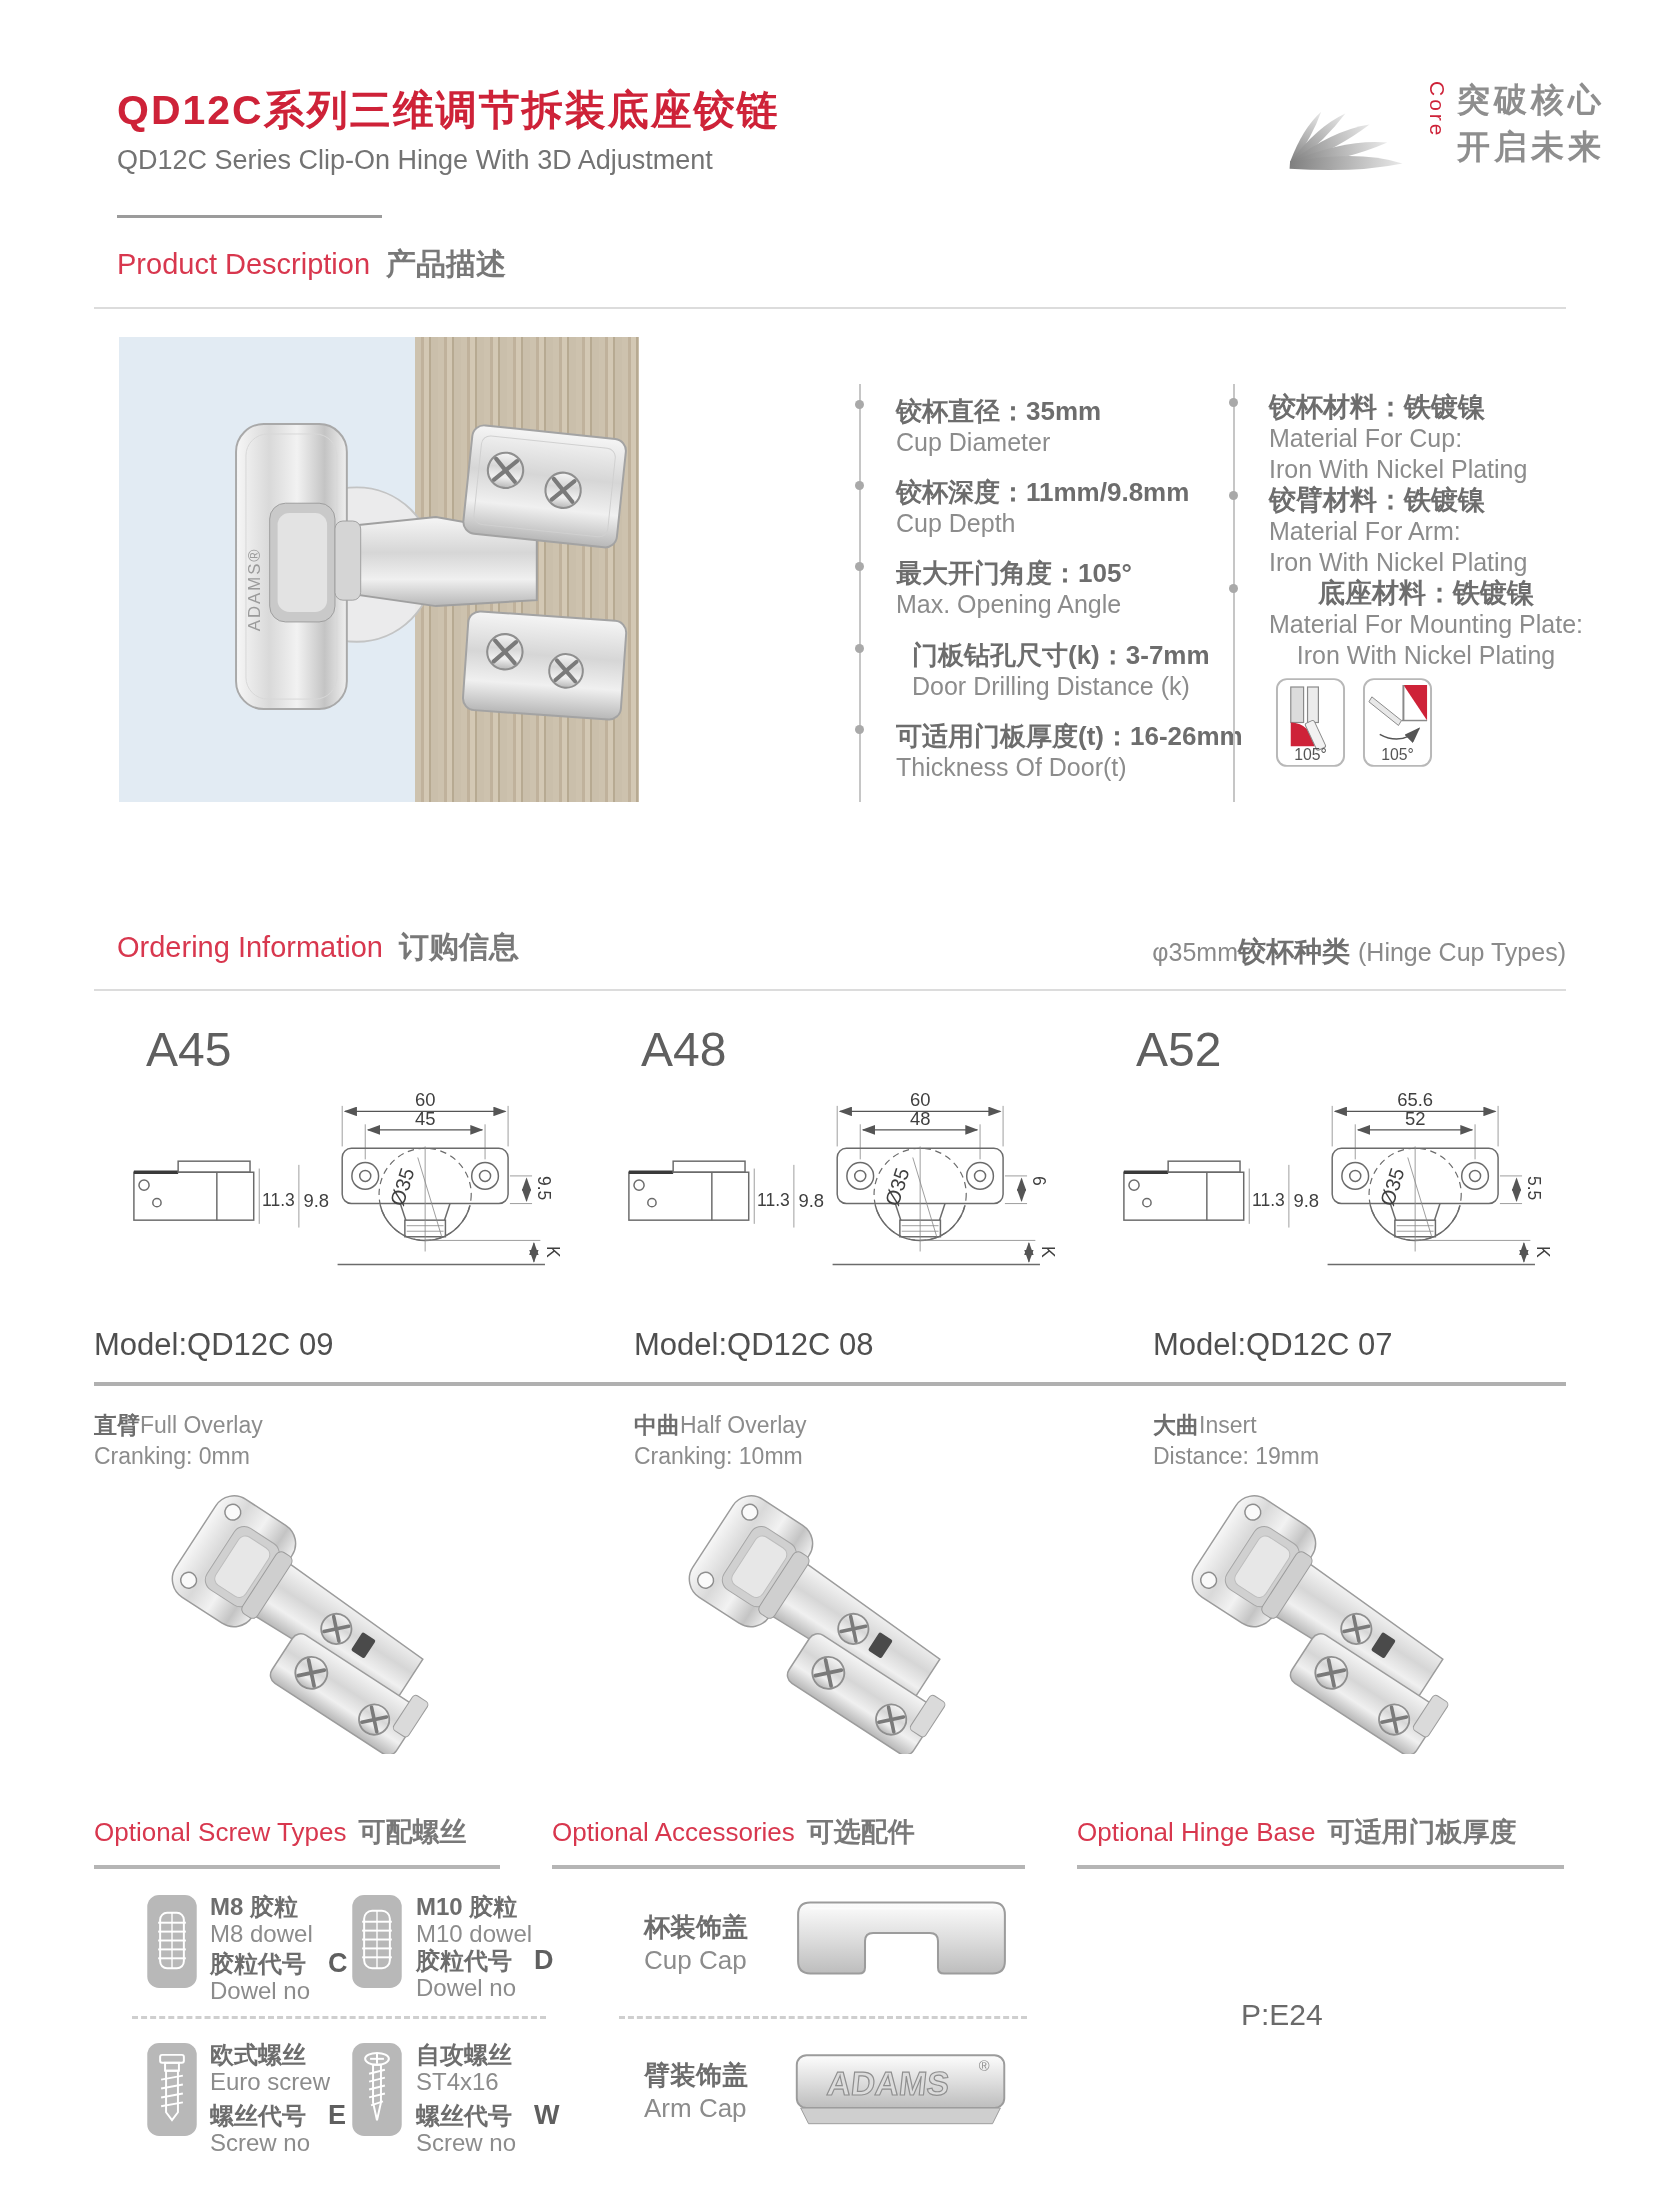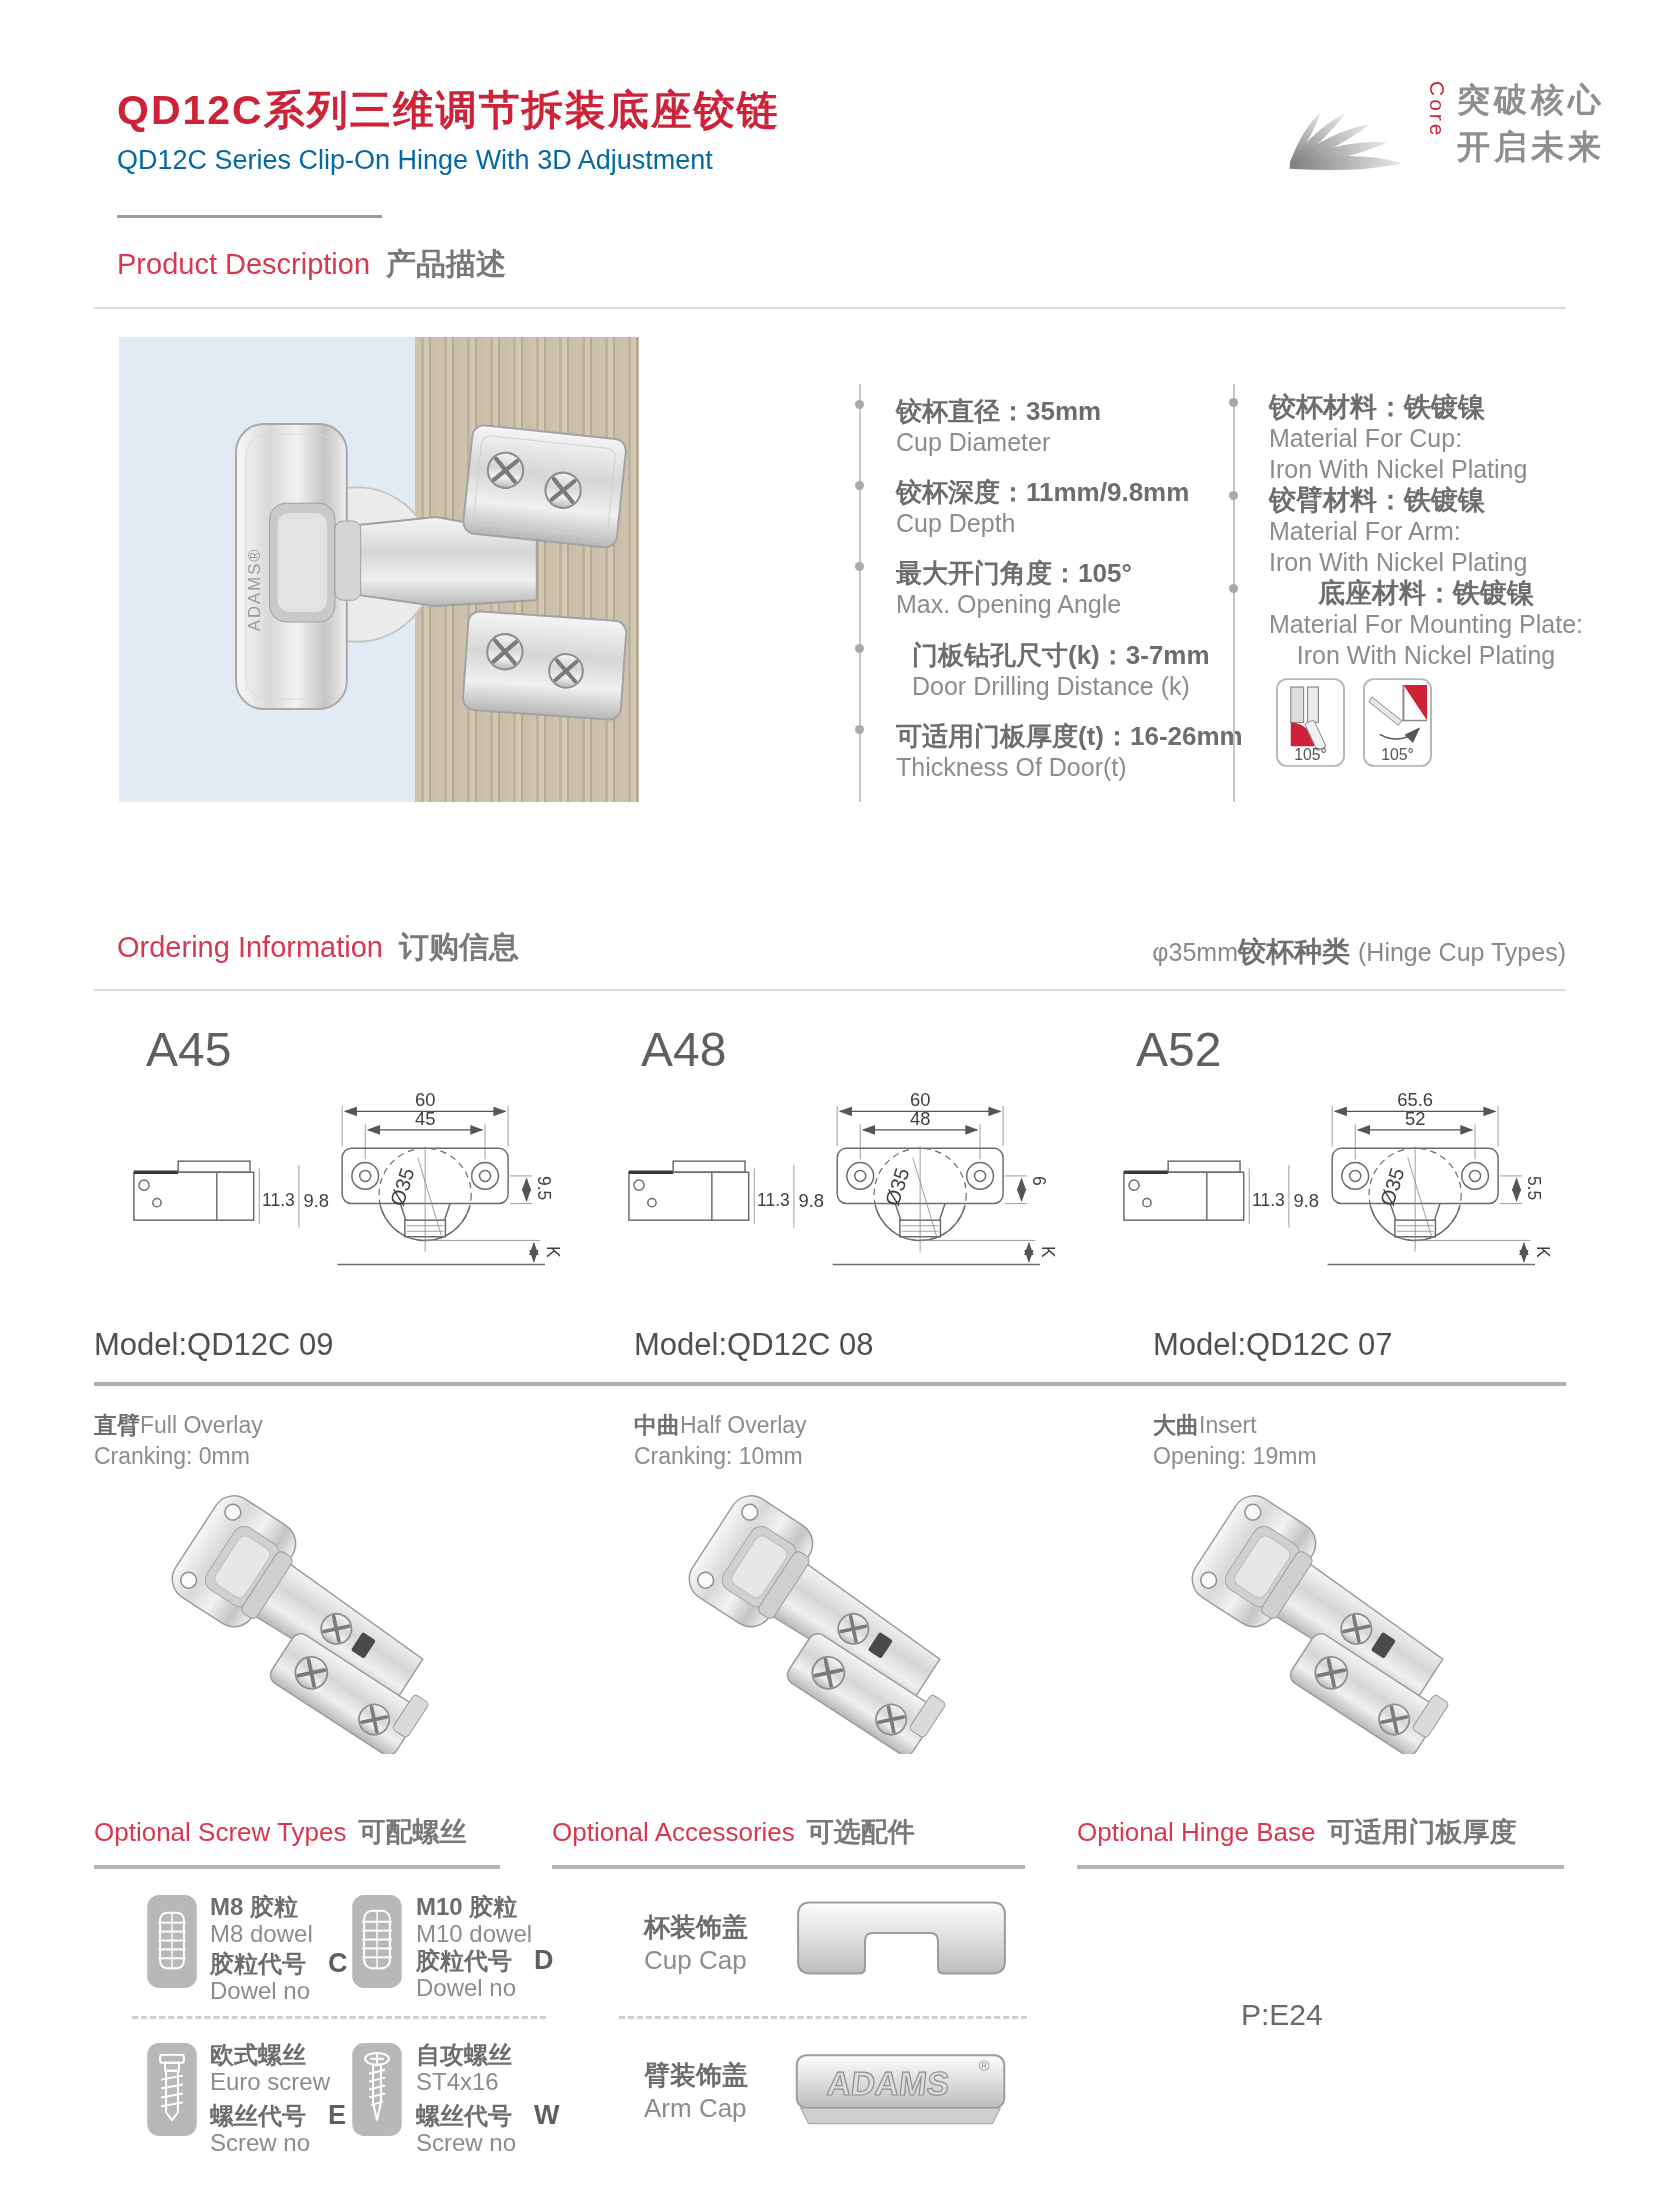--- a/index.html
+++ b/index.html
@@ -93,21 +93,21 @@
         <use href="#screwP" x="292" y="176" width="36" height="36"></use>
         <rect x="330" y="150" width="18" height="42" rx="4" fill="#dadada" stroke="#9c9c9c"></rect>
       </g>
     </symbol>
   </defs>
 </svg>
 
 <div class="page">
 
   <div class="abs red" style="left:117px;top:83px;font-size:41px;font-weight:bold;letter-spacing:2px;">QD12C系列三维调节拆装底座铰链</div>
-  <div class="abs" style="left:117px;top:145px;font-size:27px;color:#0369a1;">QD12C Series Clip-On Hinge With 3D Adjustment</div>
+  <div class="abs" style="left:117px;top:145px;font-size:27px;color:#737373;">QD12C Series Clip-On Hinge With 3D Adjustment</div>
 
   <div class="abs" style="left:1275px;top:65px;width:297px;height:114px;">
     <svg width="149" height="109" viewBox="0 0 150 110">
       <g>
         <g transform="rotate(-55 15 98)">
             <path d="M15,98 Q75,82 118,92 Q75,104 15,104 Z" transform="scale(0.58)" transform-origin="15 98" fill="url(#bladeG)"></path>
           </g>
         <g transform="rotate(-38 15 98)">
             <path d="M15,98 Q75,82 118,92 Q75,104 15,104 Z" transform="scale(0.72)" transform-origin="15 98" fill="url(#bladeG)"></path>
           </g>
@@ -401,21 +401,21 @@
     <span class="cn-b">直臂</span><span class="en-g">Full Overlay</span>
   </div>
   <div class="type-line en-g" style="left:94px;top:1443px;">Cranking: 0mm</div>
   <div class="type-line" style="left:634px;top:1410px;">
     <span class="cn-b">中曲</span><span class="en-g">Half Overlay</span>
   </div>
   <div class="type-line en-g" style="left:634px;top:1443px;">Cranking: 10mm</div>
   <div class="type-line" style="left:1153px;top:1410px;">
     <span class="cn-b">大曲</span><span class="en-g">Insert</span>
   </div>
-  <div class="type-line en-g" style="left:1153px;top:1443px;">Opening: 19mm</div>
+  <div class="type-line en-g" style="left:1153px;top:1443px;">Distance: 19mm</div>
 
   <svg class="abs" style="left:109px;top:1477px;" width="406" height="277" viewBox="0 0 410 280">
       <use href="#hingeSym"></use>
     </svg>
   <svg class="abs" style="left:626px;top:1477px;" width="406" height="277" viewBox="0 0 410 280">
       <use href="#hingeSym"></use>
     </svg>
   <svg class="abs" style="left:1129px;top:1477px;" width="406" height="277" viewBox="0 0 410 280">
       <use href="#hingeSym"></use>
     </svg>

